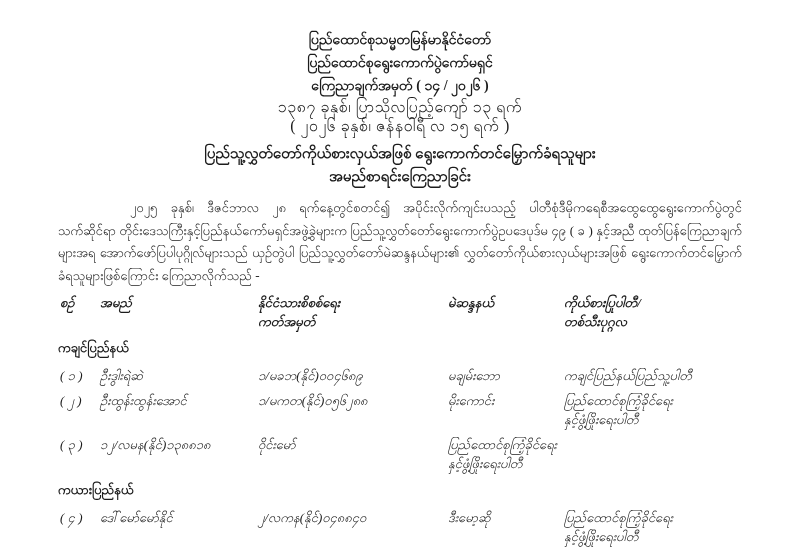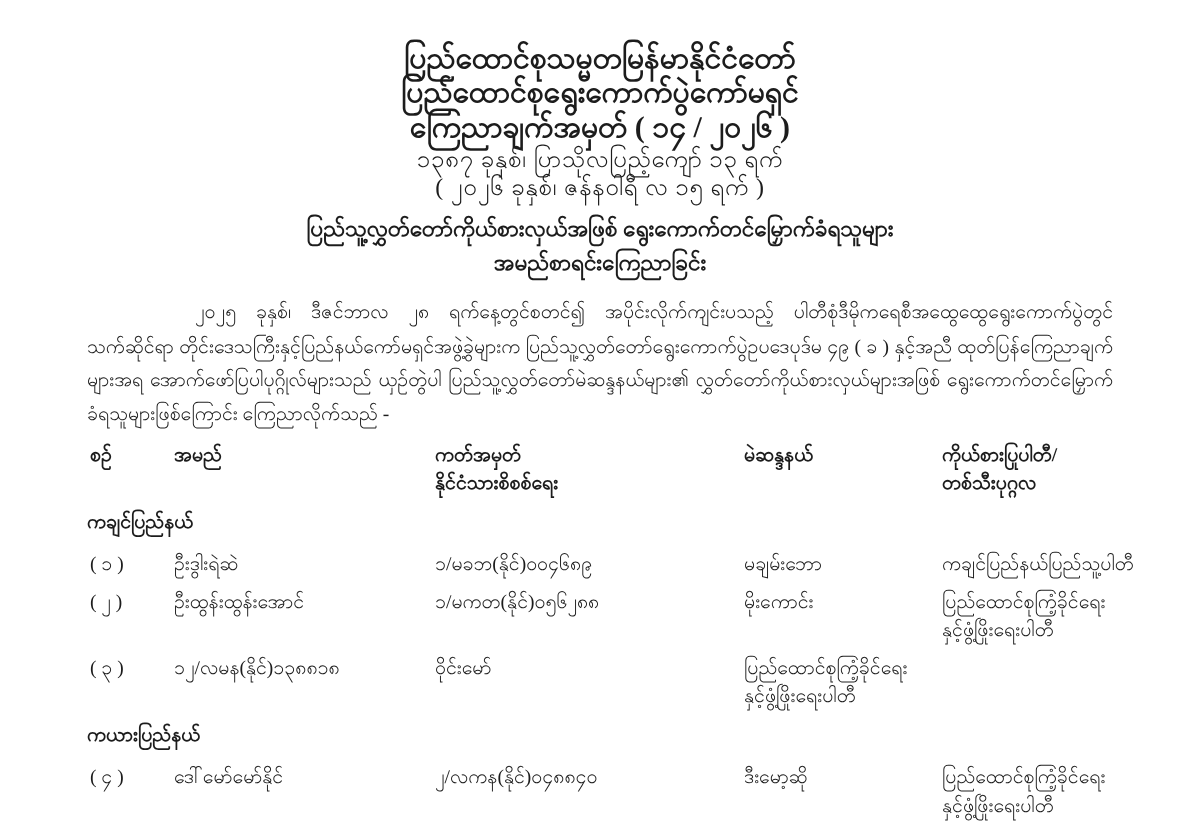--- a/index.html
+++ b/index.html
@@ -9,38 +9,39 @@
     margin:0 auto;
     background:#ffffff;
     color:#1c1c1c;
     font-family:"Liberation Serif","DejaVu Sans",serif;
     overflow:hidden;
     box-sizing:border-box;
     padding:28px 58px 0 58px;
   }
   .center{text-align:center;}
   .bold{font-weight:bold;}
-  .hline{font-size:20px;line-height:23px;}
+  .hline{font-size:14px;line-height:23px;}
   .dateline{font-size:16px;line-height:19px;letter-spacing:.5px;}
   .titleline{font-size:15px;line-height:21px;margin-top:2px;font-family:Liberation Serif, serif;}
   .title-block{margin-top:8px;}
   .body-par{
     margin-top:10px;
     font-size:13px;
     line-height:22.5px;
     text-align:justify;
     text-indent:72px;
   }
   .tbl{margin-top:6px;font-size:13px;}
   .trow{
     display:grid;
     grid-template-columns:42px 158px 190px 116px 174px;
-    column-gap:16px;
+    column-gap:0;
     align-items:start;
     margin-bottom:6px;
+    font-style:italic;
   }
   .thead{font-weight:bold;margin-bottom:4px;}
   .cell{line-height:19px;}
   .cell .l2{display:block;}
   .section-name{font-weight:bold;font-size:13px;margin:8px 0 8px 0;}
   .serial{padding-left:2px;white-space:nowrap;}
   .party-cell span{display:block;}
 </style>
 </head>
 <body>
@@ -59,22 +60,22 @@
   </div>
 
   <div class="body-par">၂၀၂၅ ခုနှစ်၊ ဒီဇင်ဘာလ ၂၈ ရက်နေ့တွင်စတင်၍ အပိုင်းလိုက်ကျင်းပသည့် ပါတီစုံဒီမိုကရေစီအထွေထွေရွေးကောက်ပွဲတွင် သက်ဆိုင်ရာ တိုင်းဒေသကြီးနှင့်ပြည်နယ်ကော်မရှင်အဖွဲ့ခွဲများက ပြည်သူ့လွှတ်တော်ရွေးကောက်ပွဲဥပဒေပုဒ်မ ၄၉ ( ခ ) နှင့်အညီ ထုတ်ပြန်ကြေညာချက်များအရ အောက်ဖော်ပြပါပုဂ္ဂိုလ်များသည် ယှဉ်တွဲပါ ပြည်သူ့လွှတ်တော်မဲဆန္ဒနယ်များ၏ လွှတ်တော်ကိုယ်စားလှယ်များအဖြစ် ရွေးကောက်တင်မြှောက်ခံရသူများဖြစ်ကြောင်း ကြေညာလိုက်သည် -</div>
 
   <div class="tbl">
 
     <div class="trow thead">
       <div class="cell serial">စဉ်</div>
       <div class="cell">အမည်</div>
       <div class="cell">
+        <span class="l2">နိုင်ငံသားစိစစ်ရေး</span>
         <span class="l2">ကတ်အမှတ်</span>
-        <span class="l2">နိုင်ငံသားစိစစ်ရေး</span>
       </div>
       <div class="cell">မဲဆန္ဒနယ်</div>
       <div class="cell">
         <span class="l2">ကိုယ်စားပြုပါတီ/</span>
         <span class="l2">တစ်သီးပုဂ္ဂလ</span>
       </div>
     </div>
 
     <div class="section-name">ကချင်ပြည်နယ်</div>
 

